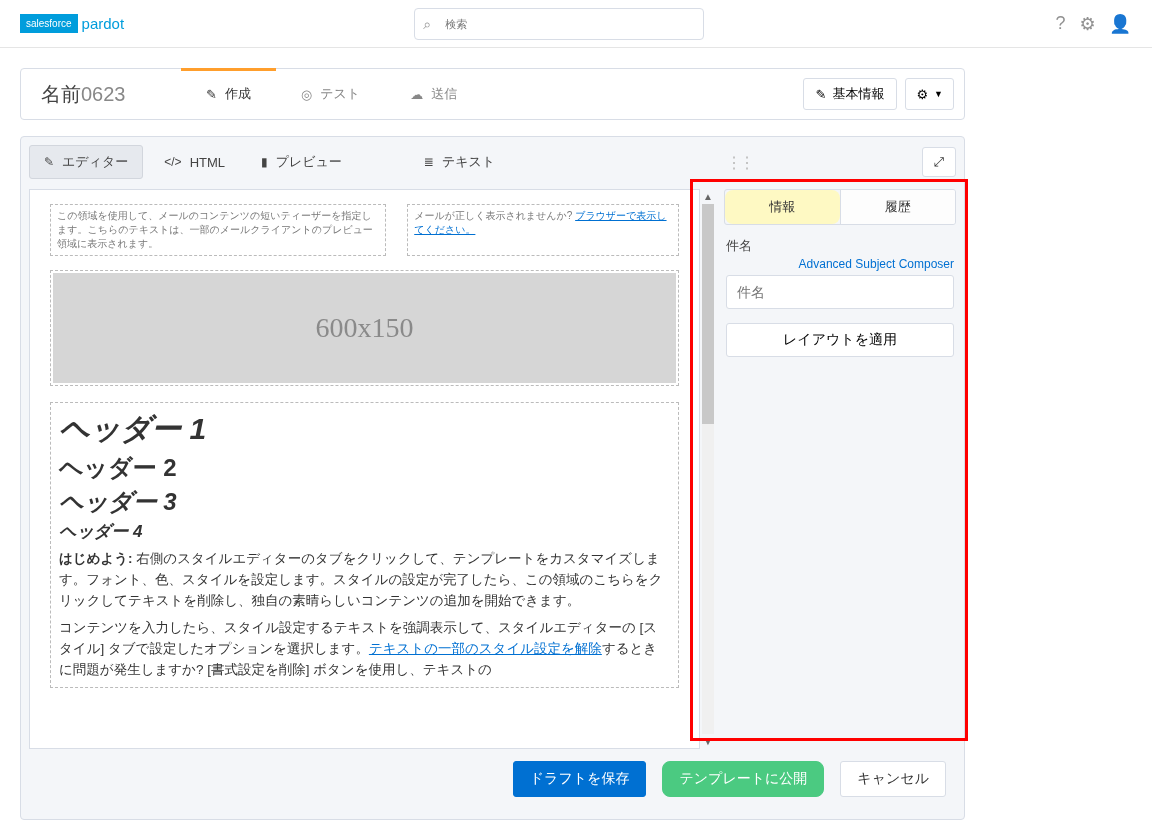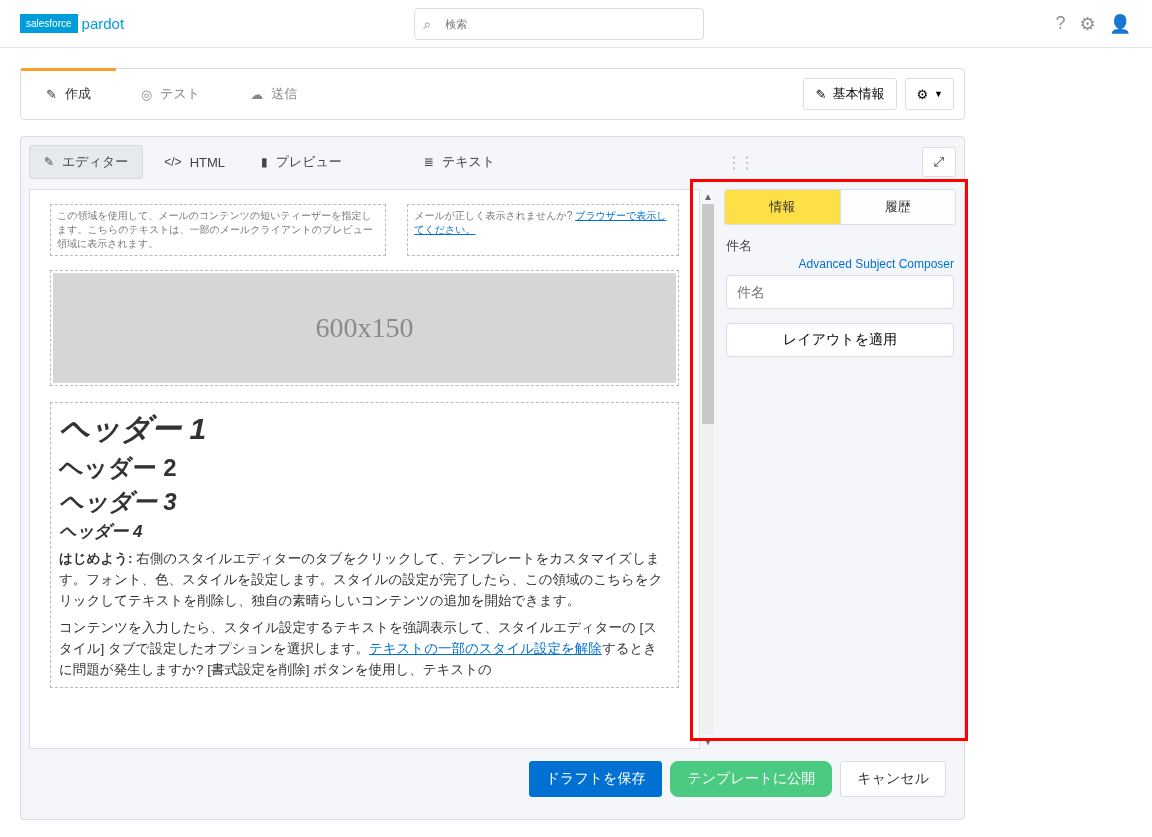--- a/index.html
+++ b/index.html
@@ -65,30 +65,30 @@
 .body-block h1 { font-size: 30px; font-weight: 700; font-style: italic; }
 .body-block h2 { font-size: 24px; font-weight: 700; margin-top: 2px; }
 .body-block h3 { font-size: 24px; font-weight: 700; font-style: italic; margin-top: 2px; }
 .body-block h4 { font-size: 17px; font-weight: 700; font-style: italic; margin-top: 2px; }
 .body-block p { font-size: 13.5px; line-height: 1.55; margin-top: 6px; }
 .body-block a { color: #0070d2; text-decoration: underline; }
 
 
 .side-tabs { display: flex; border: 1px solid #d8dde6; border-radius: 3px; overflow: hidden; }
 .side-tab { flex: 1; text-align: center; padding: 8px 0; font-size: 13px; background: #fdfdfd; cursor: pointer; }
-.side-tab.active { background: #fde047; }
+.side-tab.active { background: #fef9c3; border-radius: 8px; }
 .side-tab + .side-tab { border-left: 1px solid #d8dde6; }
 .side-body { padding: 12px 2px; }
 .fld-label { font-size: 13px; color: #444; }
 .adv-link { font-size: 12px; color: #0070d2; display: block; text-align: right; margin: 2px 0 4px; cursor: pointer; }
 .subj-input { width: 100%; height: 34px; border: 1px solid #d8dde6; border-radius: 3px; padding: 0 10px; font-size: 14px; }
 .apply-btn { width: 100%; margin-top: 14px; height: 34px; border: 1px solid #d8dde6; background: #fff; border-radius: 3px; font-size: 14px; cursor: pointer; }
 
 
-.footer { display: flex; justify-content: flex-end; gap: 8px; padding: 12px 10px 14px; }
+.footer { display: flex; justify-content: flex-end; gap: 16px; padding: 12px 10px 14px; }
 .btn-primary { background: #0070d2; color: #fff; border: 1px solid #0070d2; border-radius: 3px; padding: 8px 16px; font-size: 14px; cursor: pointer; }
 .btn-success { background: #4bca81; color: #fff; border: 1px solid #4bca81; border-radius: 8px; padding: 8px 16px; font-size: 14px; cursor: pointer; }
 .btn-plain { background: #fff; color: #333; border: 1px solid #d8dde6; border-radius: 3px; padding: 8px 16px; font-size: 14px; cursor: pointer; }
 </style>
 </head>
 <body>
 
 <div class="topbar">
   <span class="logo-badge">salesforce</span>
   <span class="logo-text">pardot</span>
@@ -99,20 +99,23 @@
   <div class="top-icons">
     <span>?</span>
     <span>⚙</span>
     <span>👤</span>
   </div>
 </div>
 
 <div class="page-wrap">
 
   <div class="action-header">
+    <div class="title">
+      <span class="dk">名前</span><span>0623</span>
+    </div>
     <div class="step-tabs">
       <div class="step-tab active">
         <span>✎</span>
         <span>作成</span>
       </div>
       <div class="step-tab">
         <span>◎</span>
         <span>テスト</span>
       </div>
       <div class="step-tab">

